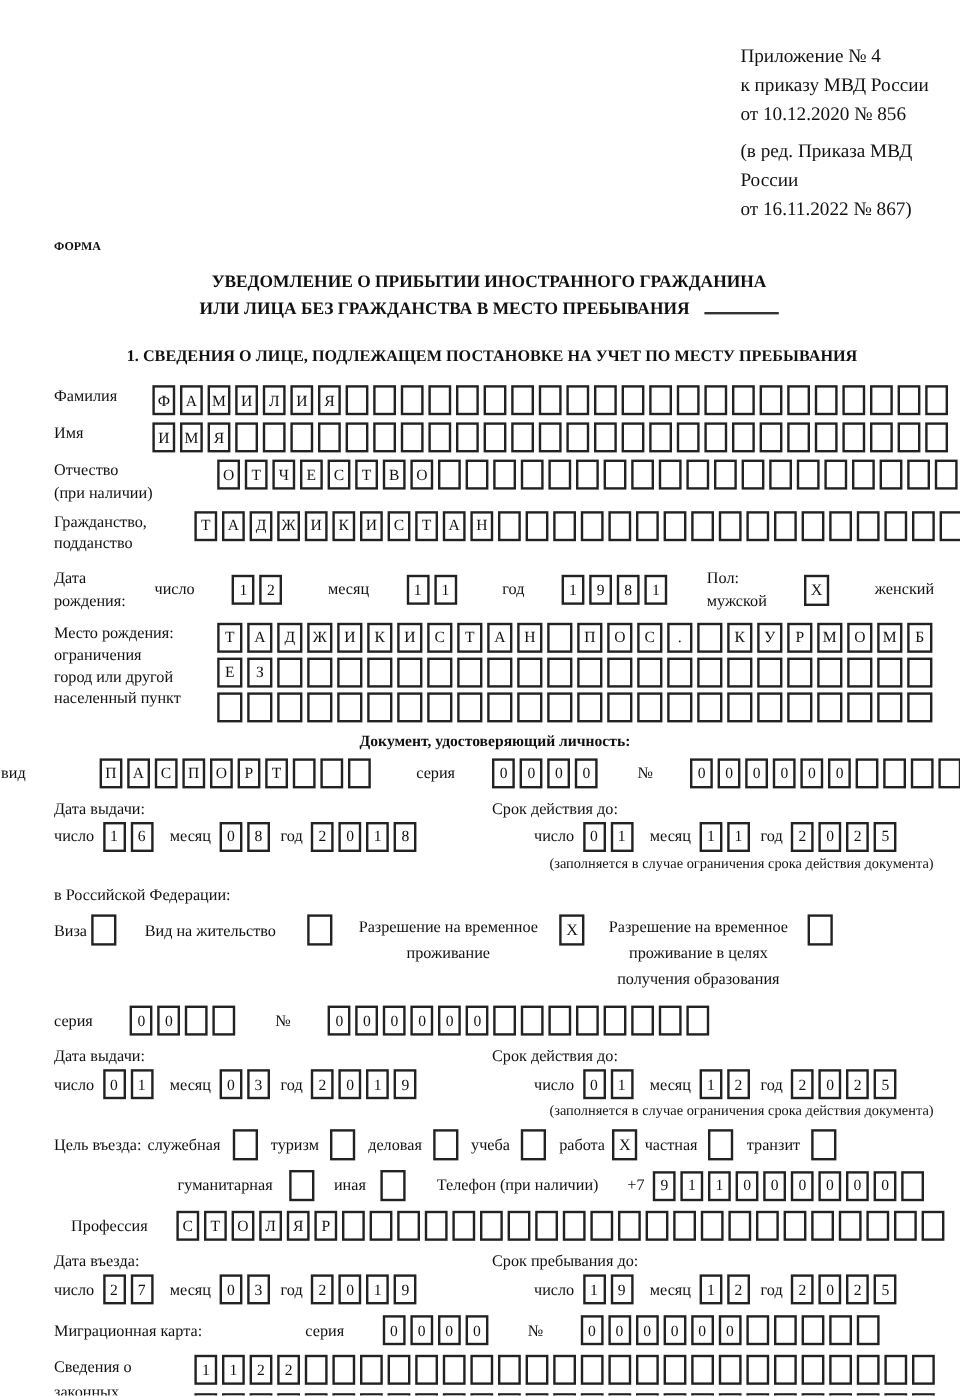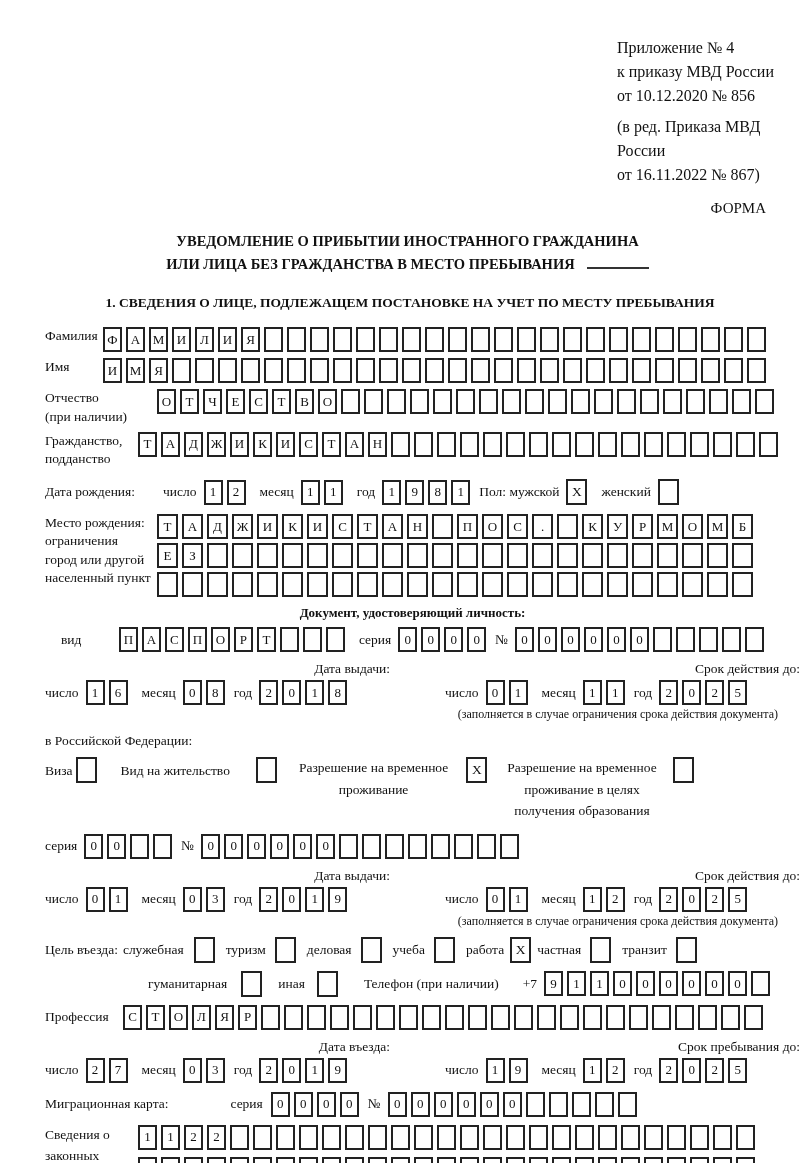--- a/index.html
+++ b/index.html
@@ -1,43 +1,43 @@
 <!DOCTYPE html>
 <html><head>
 <meta charset="utf-8">
 <style>
   html,body{margin:0;padding:0;background:#ffffff;width:800px;height:1163px;overflow:hidden;}
   body{font-family:"Liberation Serif","DejaVu Serif",serif;color:#111;}
   .page{position:relative;width:800px;height:1163px;box-sizing:border-box;padding:36px 20px 0 45px;}
 
   .appendix{margin-left:572px;font-size:16px;line-height:1.5;}
   .appendix .rev{margin-top:7px;}
-  .forma{margin-top:13px;margin-right:14px;text-align:right;font-weight:normal;font-size:15px;}
+  .forma{margin-top:13px;margin-right:14px;text-align:left;font-weight:bold;font-size:10px;}
 
   .title{margin-top:13px;text-align:center;font-weight:bold;font-size:14.5px;line-height:1.6;margin-left:-10px;}
   .title-blank{display:inline-block;width:62px;border-bottom:2px solid #333;height:0.9em;margin-left:12px;vertical-align:baseline;}
   .sec-heading{margin-top:19px;text-align:center;font-weight:bold;font-size:13.5px;margin-left:-5px;}
 
   .lbl{font-size:13.5px;line-height:1.35;}
-  .row{display:flex;align-items:flex-start;margin-top:6px;}
+  .row{display:flex;align-items:flex-start;margin-top:6px;gap:24px;}
   .lblcol{flex:none;}
   .w58{width:58px;}.w112{width:112px;}.w93{width:93px;}.w78{width:78px;}
   .cells{display:flex;gap:4px;flex:none;}
   .cell{flex:none;width:19px;height:25px;box-sizing:border-box;border:2px solid #222;
         display:flex;align-items:center;justify-content:center;font-size:13px;background:#fff;}
   .cell.wide{width:21px;}
   .stack{display:flex;flex-direction:column;gap:4px;}
   .checkbox{flex:none;width:21px;height:26px;box-sizing:border-box;border:2px solid #222;
         display:flex;align-items:center;justify-content:center;font-size:13.5px;background:#fff;}
   .sp-l{margin-left:9px;} .sp-l2{margin-left:14px;} .sp-r{margin-right:7px;}
 
   .doc-heading{margin-top:8px;text-align:center;font-weight:bold;font-size:13px;}
   .date-cols{display:flex;margin-top:9px;}
   .date-col{flex:none;}
-  .date-col .hdr{text-align:right;font-size:13.5px;margin-bottom:3px;}
+  .date-col .hdr{text-align:left;font-size:13.5px;margin-bottom:3px;}
   .date-grp{display:flex;align-items:center;}
   .note{font-size:12px;text-align:right;margin-top:2px;margin-right:2px;}
 
   .intro{font-size:13.5px;margin-top:8px;line-height:1.7;}
   .opt-row{display:flex;align-items:flex-start;margin-top:4px;font-size:13.5px;}
   .opt-label-multi{text-align:center;line-height:1.6;}
   .purpose-row{display:flex;align-items:center;margin-top:8px;font-size:13.5px;}
 </style>
 </head>
 <body>
@@ -534,21 +534,21 @@
         <div class="cell">0</div>
         <div class="cell">0</div>
         <div class="cell">0</div>
         <div class="cell">0</div>
         <div class="cell">0</div>
         <div class="cell">0</div>
         <div class="cell"></div>
       </div>
   </div>
 
-  <div class="row" style="margin-top:8px;align-items:center;">
+  <div class="row" style="margin-top:8px;align-items:center;text-align:right;">
     <div class="lbl lblcol w78">Профессия</div>
     <div class="cells">
         <div class="cell">С</div>
         <div class="cell">Т</div>
         <div class="cell">О</div>
         <div class="cell">Л</div>
         <div class="cell">Я</div>
         <div class="cell">Р</div>
         <div class="cell"></div>
         <div class="cell"></div>

